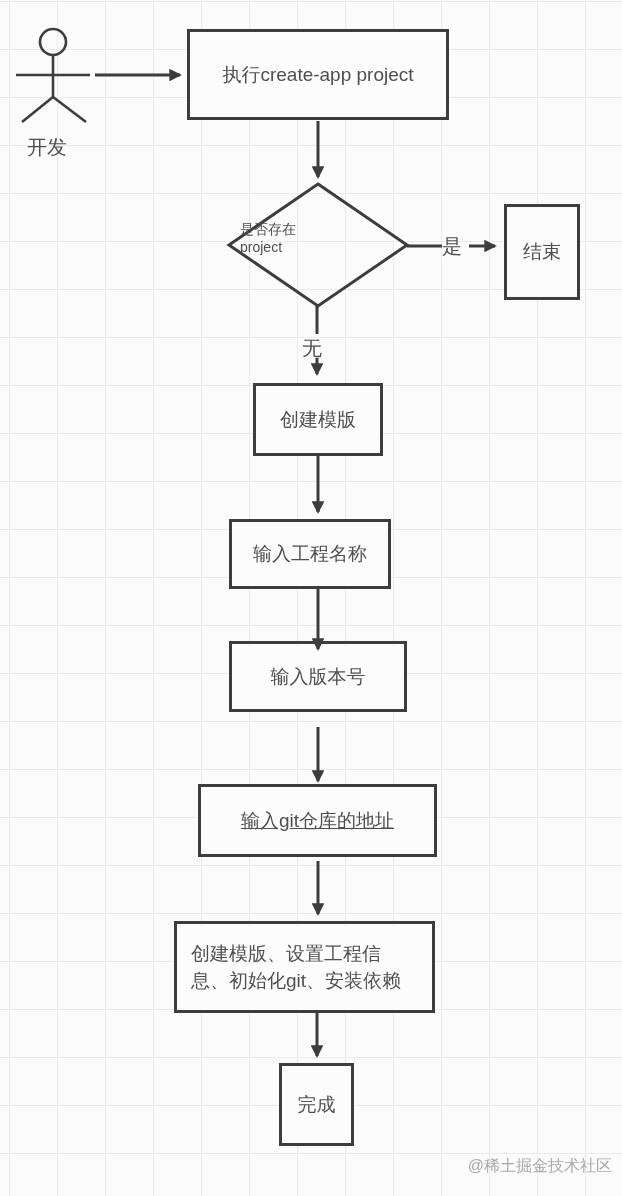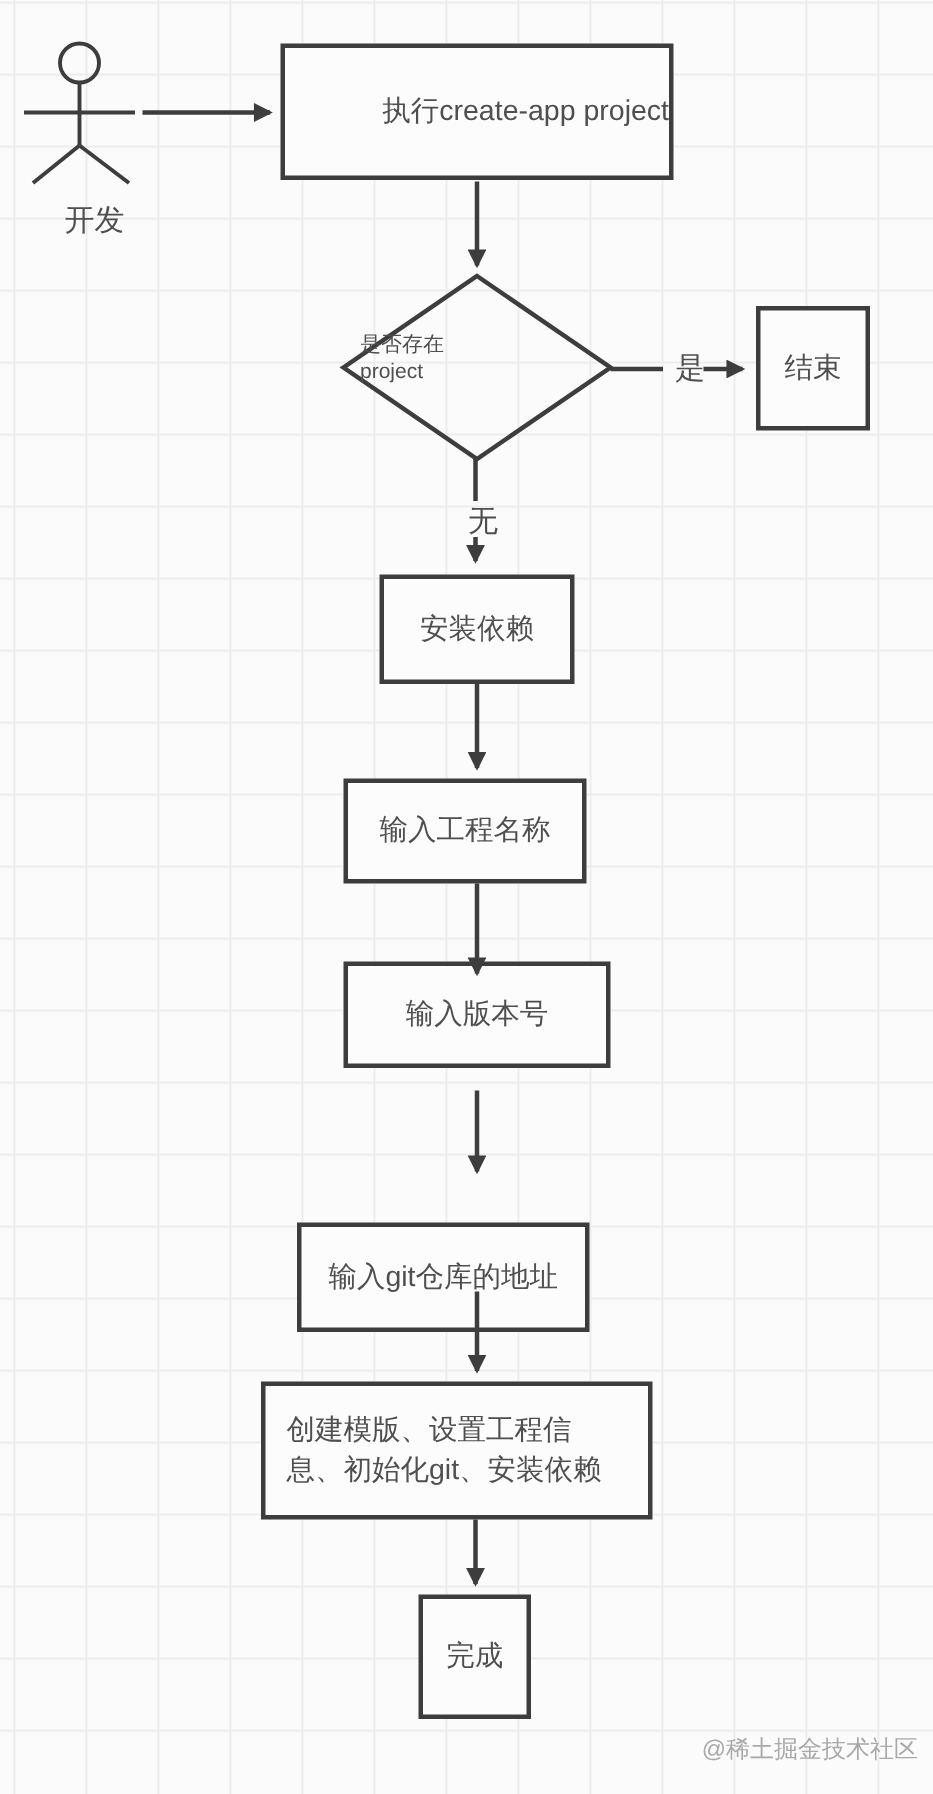--- a/index.html
+++ b/index.html
@@ -42,21 +42,21 @@
   #flow-svg {
     position: absolute;
     left: 0; top: 0;
     z-index: 3;
     pointer-events: none;
   }
   .floating-label {
     position: absolute;
     color: #4f4f4f;
     font-size: 20px;
-    text-align: right;
+    text-align: left;
     z-index: 4;
     line-height: 1.2;
   }
   .decision-text {
     position: absolute;
     left: 240px; top: 220px;
     width: 156px;
     color: #4f4f4f;
     font-size: 14px;
     text-align: left;
@@ -76,41 +76,41 @@
   svg .stroke {
     stroke: #3d3d3d;
     fill: none;
   }
 </style>
 </head>
 <body>
 
 <div id="canvas">
 
-  <div class="node" style="left:187px; top:29px; width:262px; height:91px;justify-content:flex-end;">
+  <div class="node" style="left:187px; top:29px; width:262px; height:91px;">
     <span>执行create-app project</span>
   </div>
 
-  <div class="node" style="left:504px; top:204px; width:76px; height:83px;">
+  <div class="node" style="left:504px; top:204px; width:76px; height:96px;">
     <span>结束</span>
   </div>
 
   <div class="node" style="left:253px; top:383px; width:130px; height:73px;">
-    <span>安装依赖</span>
+    <span>创建模版</span>
   </div>
 
   <div class="node" style="left:229px; top:519px; width:162px; height:70px;">
     <span>输入工程名称</span>
   </div>
 
   <div class="node" style="left:229px; top:641px; width:178px; height:71px;">
     <span>输入版本号</span>
   </div>
 
-  <div class="node" style="left:198px; top:815px; width:195px; height:73px;">
+  <div class="node" style="left:198px; top:784px; width:239px; height:73px;text-decoration:underline;">
     <span>输入git仓库的地址</span>
   </div>
 
   <div class="node multiline" style="left:174px; top:921px; width:261px; height:92px;">
     <span>创建模版、设置工程信息、初始化git、安装依赖</span>
   </div>
 
   <div class="node" style="left:279px; top:1063px; width:75px; height:83px;">
     <span>完成</span>
   </div>

